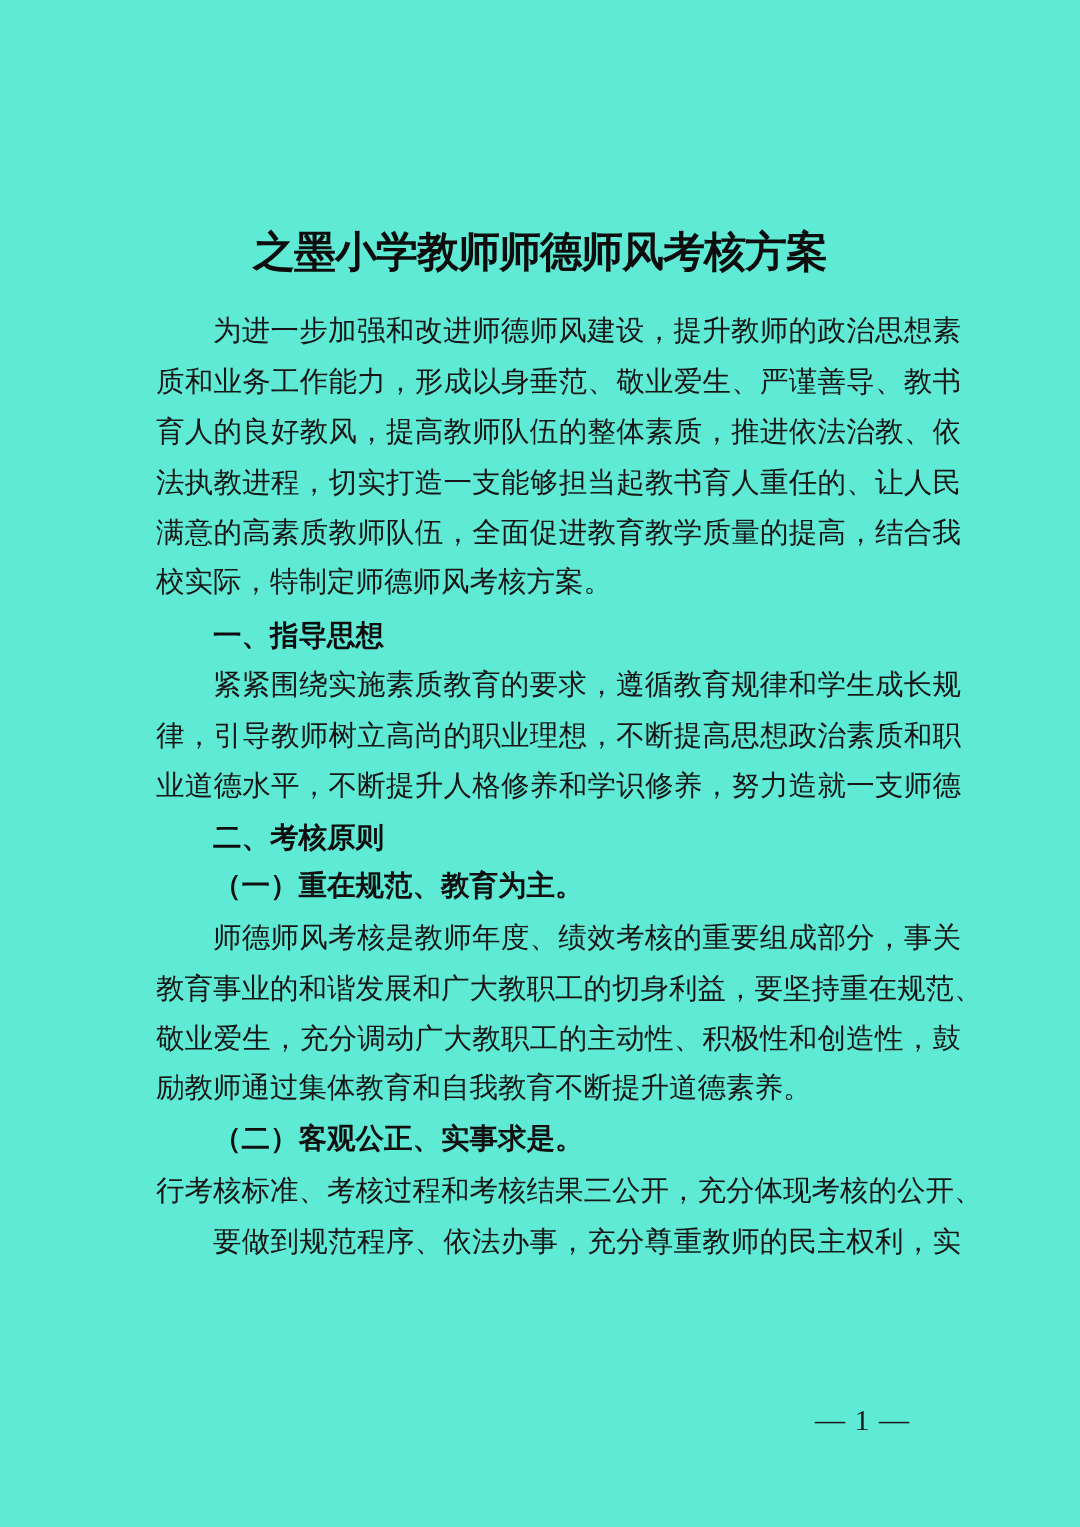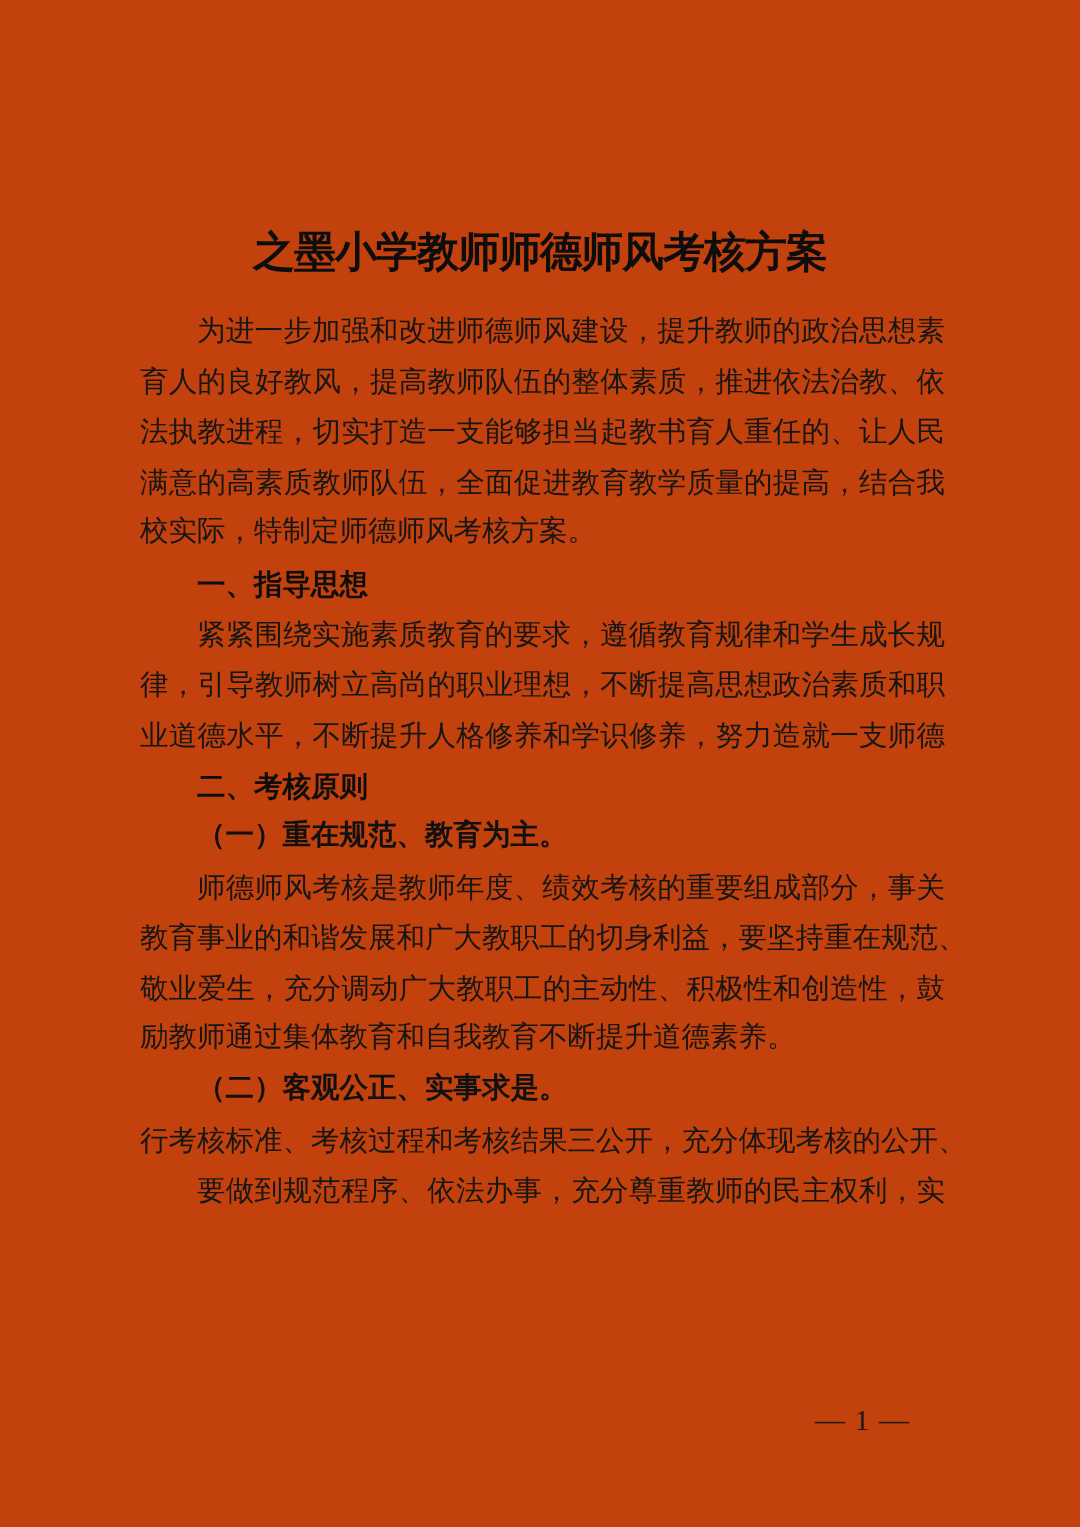--- a/index.html
+++ b/index.html
@@ -5,42 +5,42 @@
   html, body {
     margin: 0;
     padding: 0;
     background: #e8e8e8;
   }
   .page {
     position: relative;
     width: 1080px;
     height: 1527px;
     margin: 0 auto;
-    background: #c2410c;
+    background: #5eead4;
     color: #141414;
     font-family: "Liberation Serif", "DejaVu Serif", serif;
     overflow: hidden;
   }
   .doc-title {
     position: absolute;
     top: 196px;
     left: 0;
     width: 100%;
     text-align: center;
     font-size: 42px;
     line-height: 56px;
     font-weight: bold;
     letter-spacing: -1px;
     color: #0d0d0d;
     font-family: "Liberation Serif", "DejaVu Serif", serif;
   }
   .content {
     position: absolute;
     top: 306px;
-    left: 140px;
+    left: 156px;
     width: 805px;
   }
   .line {
     font-size: 28.5px;
     line-height: 50.6px;
     height: 50.6px;
     text-align: justify;
     text-align-last: justify;
     white-space: nowrap;
     color: #161616;
@@ -74,20 +74,21 @@
   }
 </style>
 </head>
 <body>
 
 <div class="page">
   <h1 class="doc-title">之墨小学教师师德师风考核方案</h1>
 
   <main class="content">
       <div class="line paragraph first">为进一步加强和改进师德师风建设，提升教师的政治思想素</div>
+      <div class="line paragraph">质和业务工作能力，形成以身垂范、敬业爱生、严谨善导、教书</div>
       <div class="line paragraph">育人的良好教风，提高教师队伍的整体素质，推进依法治教、依</div>
       <div class="line paragraph">法执教进程，切实打造一支能够担当起教书育人重任的、让人民</div>
       <div class="line paragraph">满意的高素质教师队伍，全面促进教育教学质量的提高，结合我</div>
       <div class="line paragraph para-end">校实际，特制定师德师风考核方案。</div>
       <div class="line heading first para-end">一、指导思想</div>
       <div class="line paragraph first">紧紧围绕实施素质教育的要求，遵循教育规律和学生成长规</div>
       <div class="line paragraph">律，引导教师树立高尚的职业理想，不断提高思想政治素质和职</div>
       <div class="line paragraph">业道德水平，不断提升人格修养和学识修养，努力造就一支师德</div>
       <div class="line heading first para-end">二、考核原则</div>
       <div class="line subheading first para-end">（一）重在规范、教育为主。</div>

